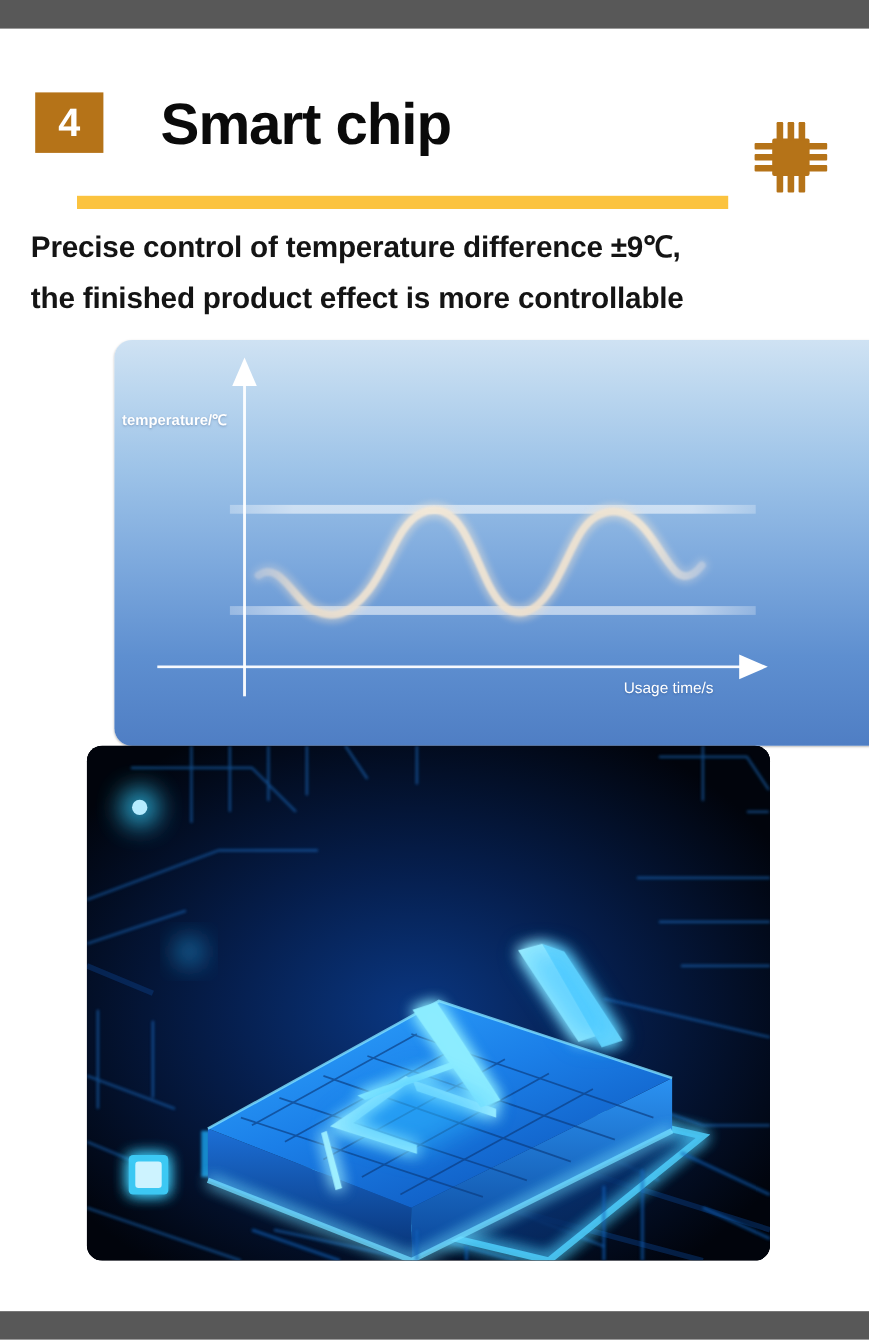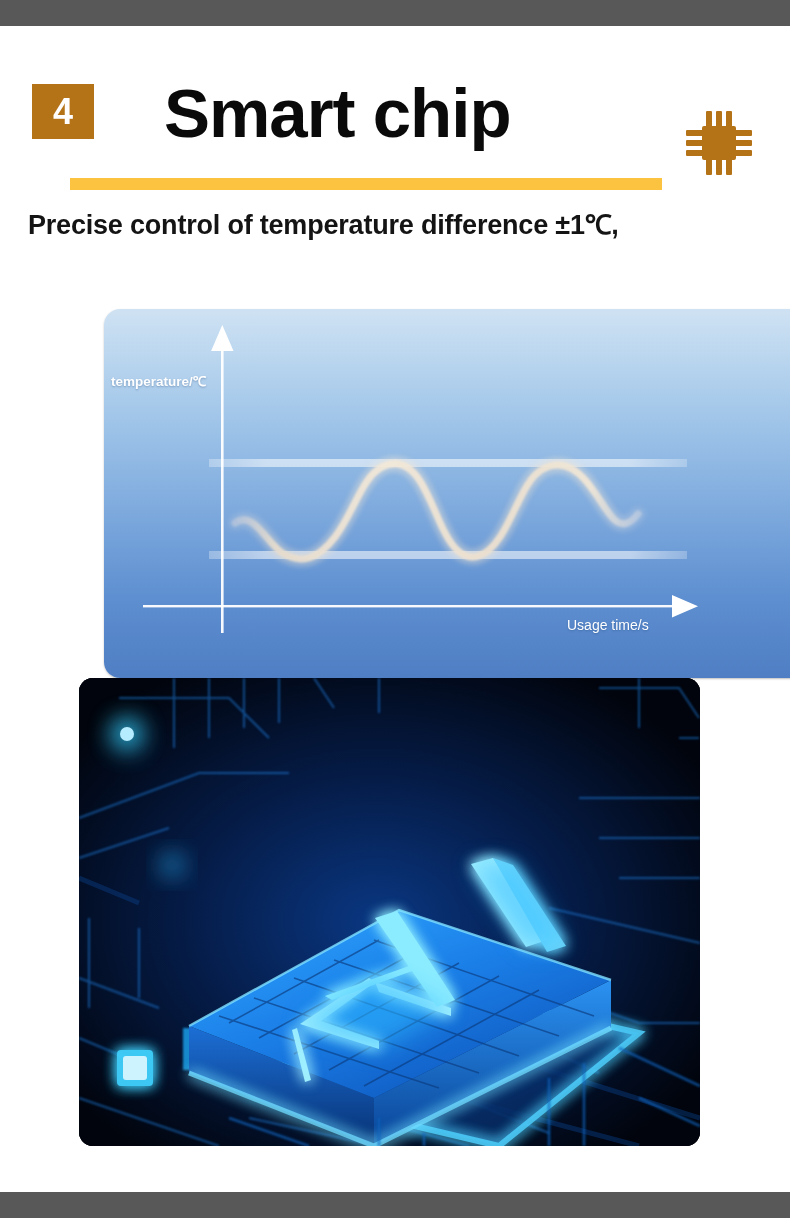--- a/index.html
+++ b/index.html
@@ -42,23 +42,23 @@
     background: #B57318;
     color: #ffffff;
     font-size: 36px;
     font-weight: bold;
     line-height: 55px;
     text-align: center;
     letter-spacing: 0px;
   }
   .title {
     position: absolute;
-    left: 164px; top: 36px;
+    left: 146px; top: 36px;
     width: 510px;
-    font-size: 69px;
+    font-size: 53px;
     font-weight: bold;
     color: #0a0a0a;
     letter-spacing: -1px;
     line-height: 104px;
     white-space: nowrap;
   }
   .chip-icon {
     position: absolute;
     left: 682px; top: 82px;
     width: 74px; height: 70px;
@@ -165,21 +165,22 @@
           <rect x="53" y="32" width="17" height="6" rx="1"></rect>
           <rect x="53" y="42" width="17" height="6" rx="1"></rect>
         </g>
       </svg>
     </div>
   </div>
 
   <div class="yellow-rule"></div>
 
   <div class="subtitle">
-    <span class="line">Precise control of temperature difference ±1℃,</span>
+    <span class="line">Precise control of temperature difference ±9℃,</span>
+    <span class="line">the finished product effect is more controllable</span>
   </div>
 
   <div class="chart-panel">
 
     <svg class="chart-svg" width="625" height="369" viewBox="0 0 625 369" xmlns="http://www.w3.org/2000/svg">
       <defs>
         <linearGradient id="bandGrad" x1="0" y1="0" x2="1" y2="0">
           <stop offset="0%" stop-color="#ffffff" stop-opacity="0.30"></stop>
           <stop offset="12%" stop-color="#ffffff" stop-opacity="0.55"></stop>
           <stop offset="88%" stop-color="#ffffff" stop-opacity="0.55"></stop>

